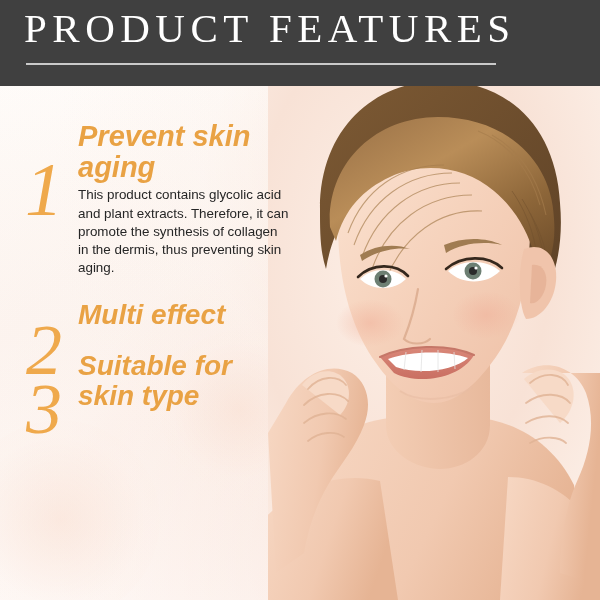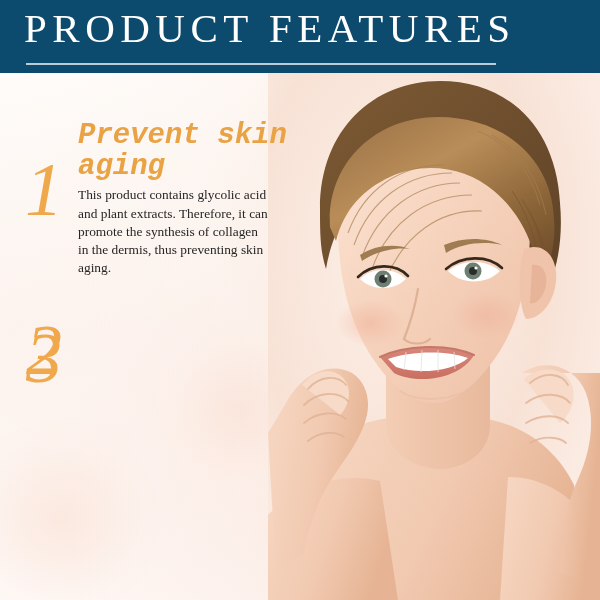--- a/index.html
+++ b/index.html
@@ -32,22 +32,22 @@
     background: radial-gradient(circle, rgba(249,222,208,0.55) 0%, rgba(252,238,230,0.18) 60%, rgba(255,255,255,0) 100%);
     pointer-events: none;
   }
 
   
   .header-band {
     position: absolute;
     left: 0;
     top: 0;
     width: 600px;
-    height: 73px;
-    background: #0c4a6e;
+    height: 86px;
+    background: #404040;
     z-index: 5;
   }
   .header-title {
     position: absolute;
     left: 24px;
     top: 8px;
     font-family: "Liberation Serif", serif;
     font-size: 41px;
     letter-spacing: 5.5px;
     color: #ffffff;
@@ -105,35 +105,35 @@
   }
   .f1 .f-number { top: 30px; }
   .f2 .f-number { top: 14px; font-size: 72px; }
   .f3 .f-number { top: 22px; font-size: 72px; }
 
   .f-body-col {
     margin-left: 78px;
     padding-right: 12px;
   }
   .f-heading {
-    font-family: Liberation Mono, monospace;
+    font-family: Liberation Sans, sans-serif;
     font-weight: bold;
     font-style: italic;
     font-size: 29px;
     line-height: 1.06;
     color: #e9a244;
     margin: 0 0 4px 0;
     white-space: pre-line;
   }
   .f2 .f-heading { font-size: 28px; }
   .f3 .f-heading { font-size: 28px; }
 
   .f-text {
     margin: 0;
-    font-family: Liberation Serif, serif;
+    font-family: Liberation Sans, sans-serif;
     font-size: 13.4px;
     line-height: 1.36;
     color: #262626;
     white-space: pre-line;
   }
 </style>
 </head>
 <body>
 
 <div id="poster">
@@ -294,23 +294,26 @@
 and plant extracts. Therefore, it can
 promote the synthesis of collagen
 in the dermis, thus preventing skin
 aging.</p>
       </div>
     </div>
 
     <div class="feature f2">
       <div class="f-number">2</div>
       <div class="f-body-col">
+        <h2 class="f-heading">Multi effect</h2>
       </div>
     </div>
 
     <div class="feature f3">
       <div class="f-number">3</div>
       <div class="f-body-col">
+        <h2 class="f-heading">Suitable for
+skin type</h2>
       </div>
     </div>
 
   </div>
 </div>
 
 </body></html>

